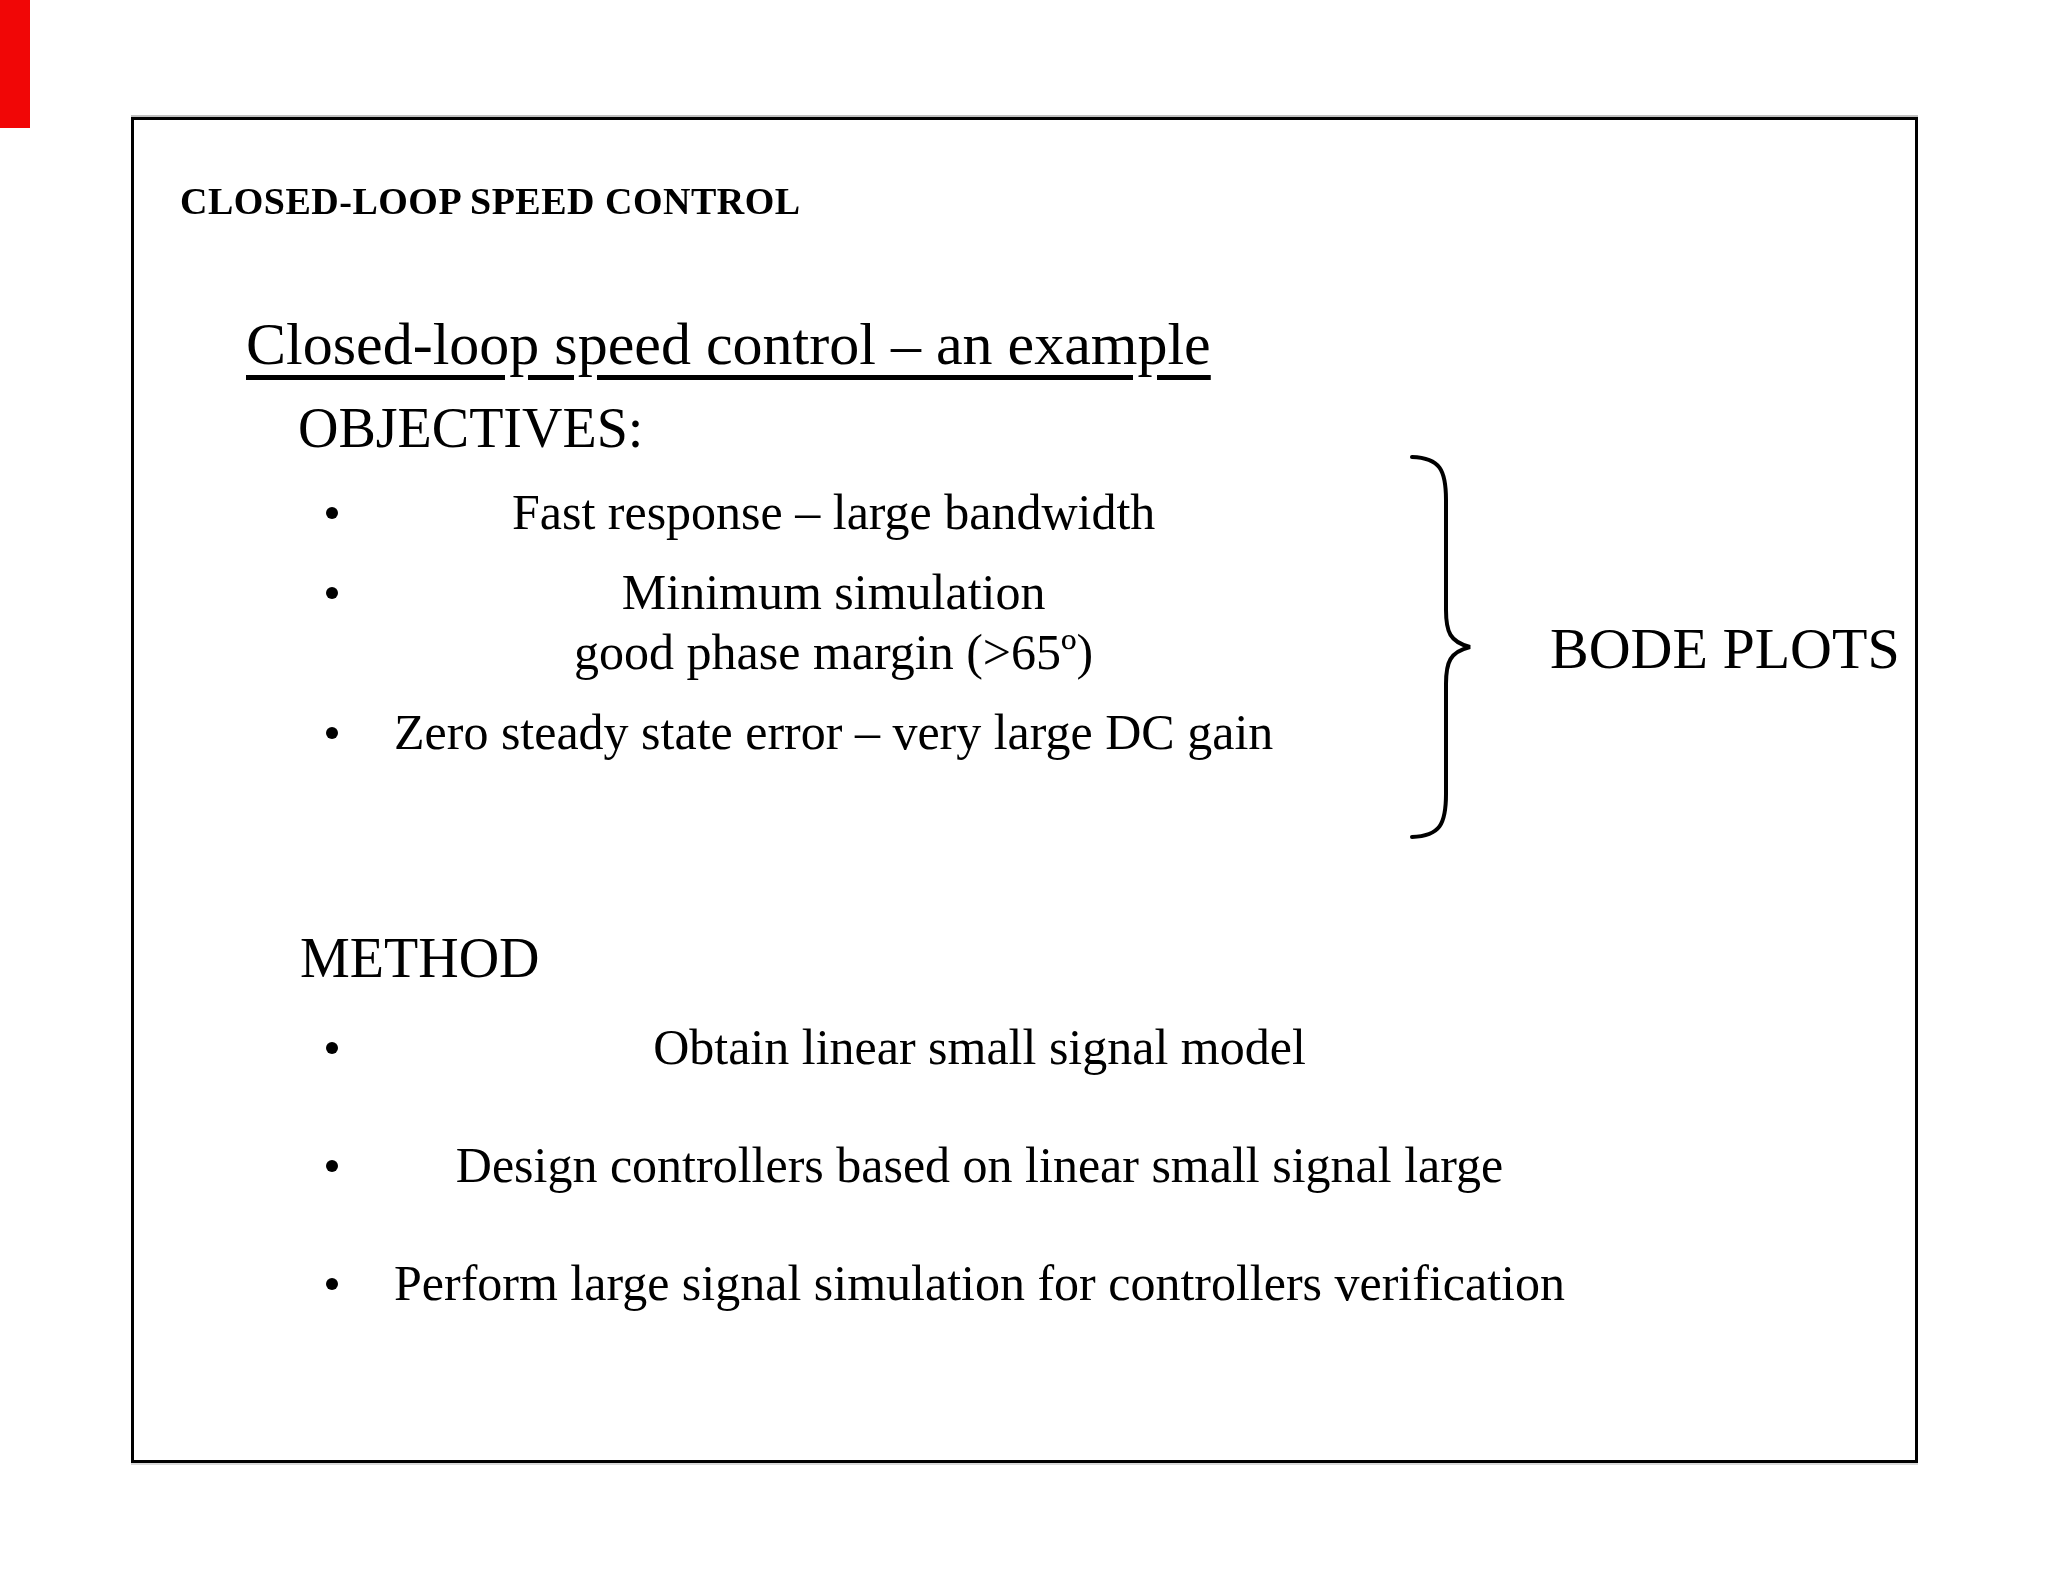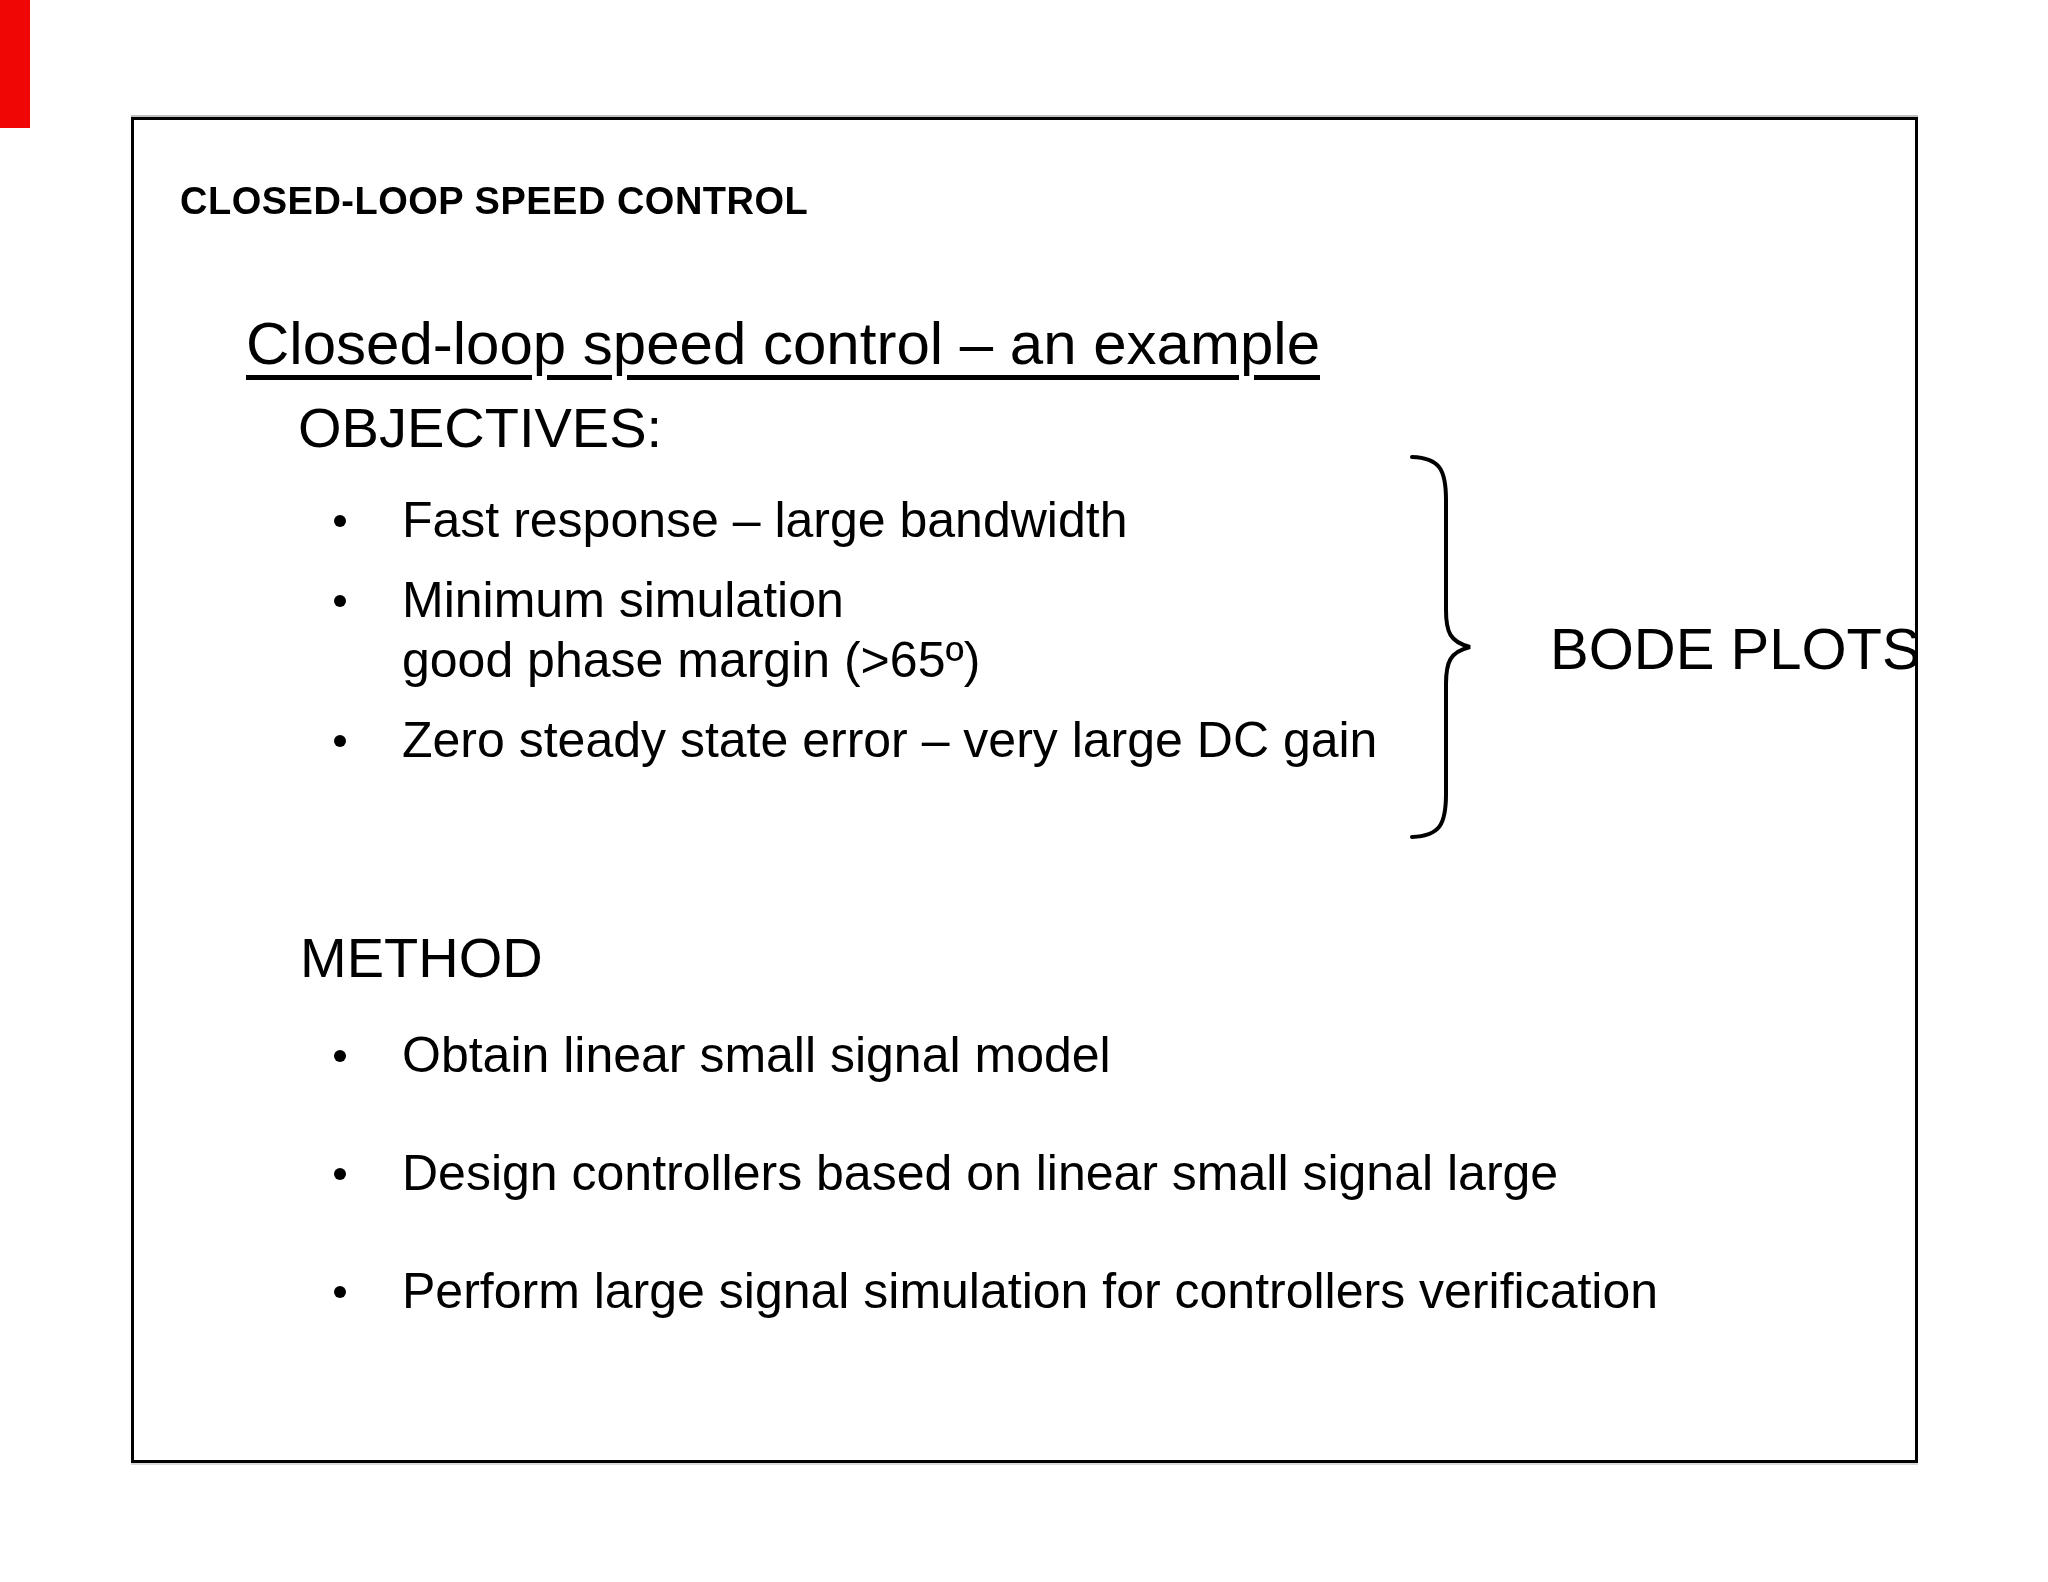--- a/index.html
+++ b/index.html
@@ -5,21 +5,21 @@
   html, body {
     margin: 0;
     padding: 0;
     background: #ffffff;
   }
   .page {
     position: relative;
     width: 2048px;
     height: 1582px;
     background: #ffffff;
-    font-family: Liberation Sans, sans-serif;
+    font-family: Liberation Serif, serif;
     color: #000000;
     overflow: hidden;
   }
   .red-bar {
     position: absolute;
     left: 0;
     top: 0;
     width: 30px;
     height: 128px;
     background: #f10606;
@@ -61,23 +61,24 @@
     position: absolute;
     font-size: 56px;
     line-height: 1;
     white-space: nowrap;
   }
   .objectives-label { left: 164px; top: 280px; }
   .method-label   { left: 166px; top: 810px; }
 
   ul.bullet-list {
     position: absolute;
-    margin: 12px;
+    margin: 4px;
     padding: 0;
     list-style: none;
+    text-align: center;
   }
   .objectives-list { left: 188px; top: 358px; }
   .method-list    { left: 188px; top: 893px; }
 
   ul.bullet-list li {
     position: relative;
     padding-left: 68px;
     font-size: 50px;
     line-height: 60px;
     white-space: nowrap;

